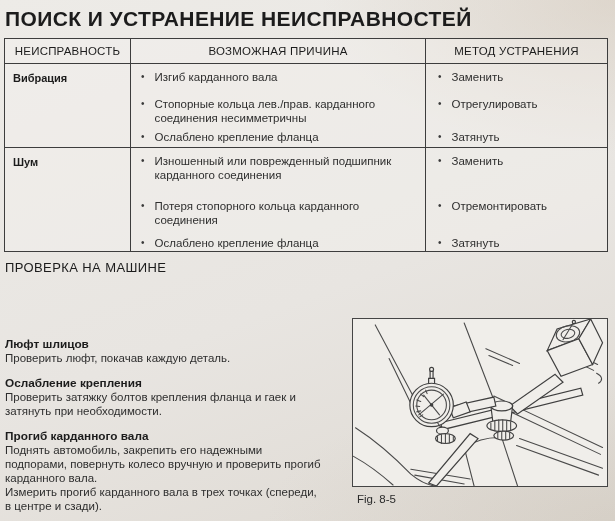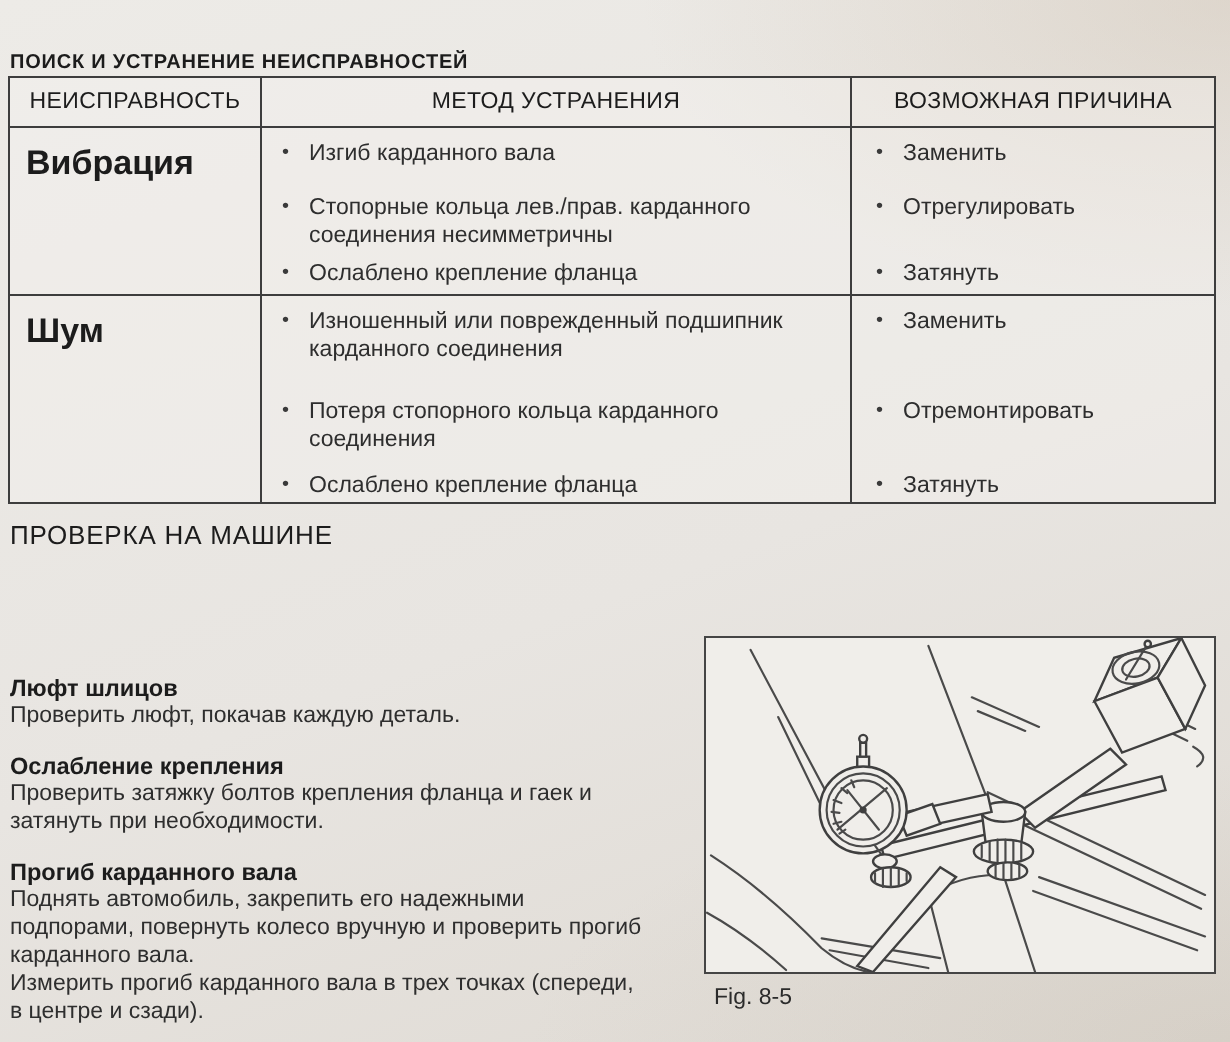--- a/index.html
+++ b/index.html
@@ -11,39 +11,39 @@
   }
   #page{
     position:relative;width:615px;height:521px;
     background:
       radial-gradient(ellipse 420px 220px at 100% 0%, rgba(203,188,170,0.40), rgba(203,188,170,0) 70%),
       radial-gradient(ellipse 500px 200px at 100% 100%, rgba(190,180,165,0.25), rgba(190,180,165,0) 70%),
       linear-gradient(160deg,#edebe7 0%,#e8e5e1 55%,#ded9d2 100%);
   }
   .pgtitle{
     position:absolute;left:5px;top:7px;
-    font-size:10px;font-weight:bold;letter-spacing:0.4px;color:#1c1c1c;margin-top:19px;
+    font-size:21px;font-weight:bold;letter-spacing:0.4px;color:#1c1c1c;
   }
   
   .tbl{
     position:absolute;left:4px;top:38px;width:604px;
     border:1.5px solid #3d3d3d;background:rgba(246,244,240,0.35);
     box-sizing:border-box;
   }
   .thead,.trow{display:grid;grid-template-columns:126px 295px 1fr;}
   .thead{height:24px;border-bottom:1px solid #3d3d3d;}
   .th{
     display:flex;align-items:center;justify-content:center;
     font-size:11.5px;font-weight:normal;color:#1c1c1c;letter-spacing:0.2px;
   }
   .th,.c1,.c2{border-right:1px solid #3d3d3d;}
   .th:last-child{border-right:none;}
   .trow.r1{height:83px;border-bottom:1px solid #3d3d3d;}
   .trow.r2{height:103px;}
-  .c1{padding:8px 6px 0 8px;font-size:17px;font-weight:bold;color:#1c1c1c;box-sizing:border-box;}
+  .c1{padding:8px 6px 0 8px;font-size:11px;font-weight:bold;color:#1c1c1c;box-sizing:border-box;}
   .c2{padding:6px 8px 0 10px;box-sizing:border-box;}
   .c3{padding:6px 6px 0 12px;box-sizing:border-box;}
   .bi{display:flex;gap:10px;font-size:11.5px;line-height:14px;color:#2e2e2e;}
   .blt{font-size:10px;line-height:14px;color:#3a3a3a;flex:0 0 auto;}
   
   .sec2title{
     position:absolute;left:5px;top:260px;
     font-size:13px;font-weight:normal;letter-spacing:0.4px;color:#1c1c1c;
   }
   .leftcol{position:absolute;left:5px;top:289px;width:316px;margin-top:48px;}
@@ -64,22 +64,22 @@
 </head>
 <body>
 
 <div id="page">
 
   <div class="pgtitle">ПОИСК И УСТРАНЕНИЕ НЕИСПРАВНОСТЕЙ</div>
 
   <div class="tbl">
     <div class="thead">
       <div class="th">НЕИСПРАВНОСТЬ</div>
+      <div class="th">ВОЗМОЖНАЯ ПРИЧИНА</div>
       <div class="th">МЕТОД УСТРАНЕНИЯ</div>
-      <div class="th">ВОЗМОЖНАЯ ПРИЧИНА</div>
     </div>
 
     <div class="trow r1">
       <div class="c1">Вибрация</div>
       <div class="c2">
         <div class="bi" style="min-height:27px">
           <span class="blt">•</span>
           <span>Изгиб карданного вала</span>
         </div>
         <div class="bi" style="min-height:33px">

